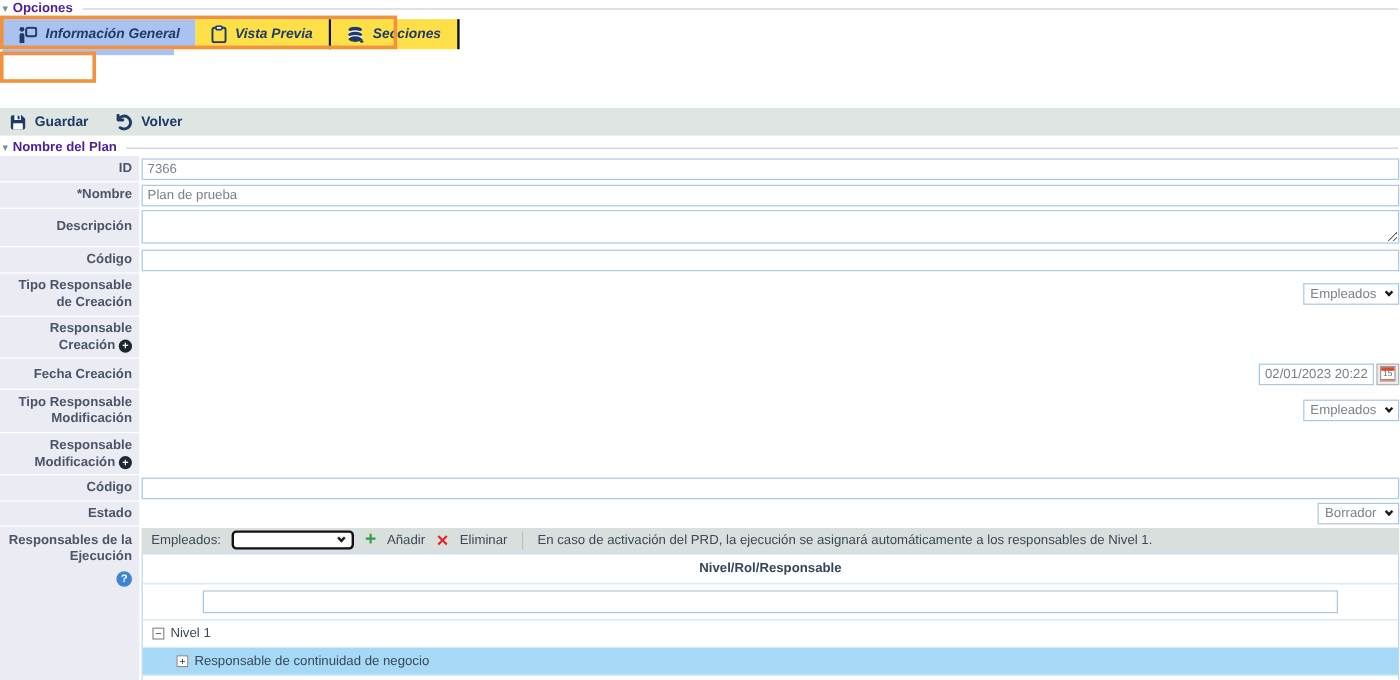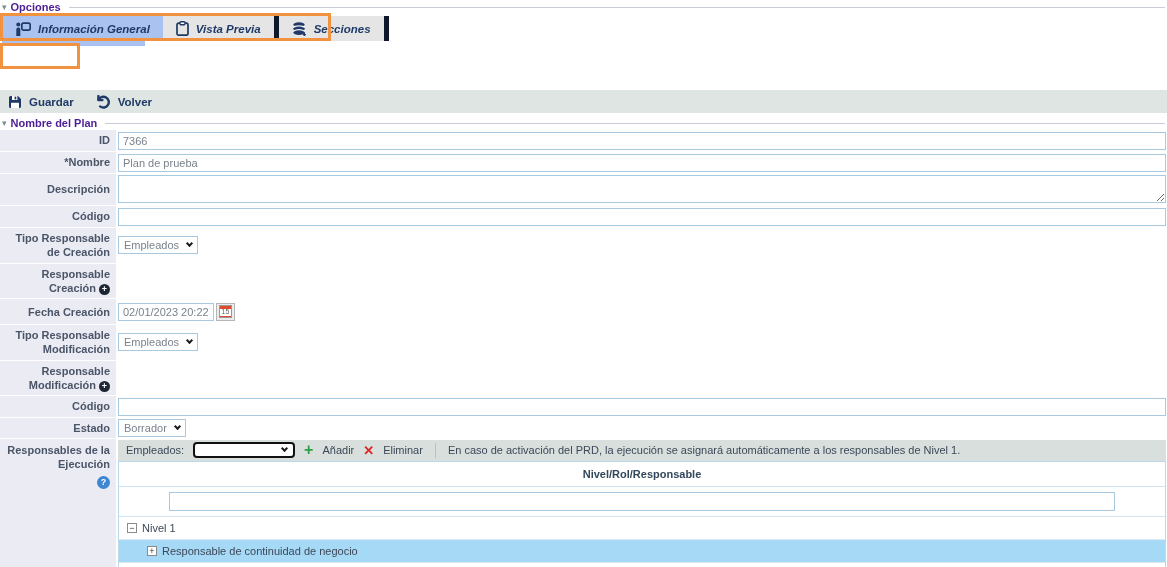--- a/index.html
+++ b/index.html
@@ -9,34 +9,34 @@
     background:#fff; font-family:"Liberation Sans", sans-serif; font-size:11px;
   }
   
   .fs-header { display:flex; align-items:center; gap:4px; height:14px; padding-left:2px; }
   .fs-tri { color:#7d8b99; font-size:9px; line-height:1; }
   .fs-title { font-weight:bold; font-size:11px; color:#4c1d95; white-space:nowrap; }
   .fs-rule { flex:1; border-top:1px solid #c9cdd6; margin:1px 2px 0 4px; }
   
   .tabbar { display:flex; height:25px; margin-top:2px; padding-left:2px;font-style:italic; }
   .tab { display:flex; align-items:center; gap:7px; padding:0 13px; font-weight:bold;
-         font-size:11.5px; color:#1f3a66; background:#e5e5e5; cursor:pointer; border-right:5px solid #0f172a; }
+         font-size:11.5px; color:#1f3a66; background:#fde047; cursor:pointer; border-right:2px solid #0f172a; }
   .tab.active { background:#a9c2f0; border-right:none; }
   .tab-strip { width:143px; height:5px; background:#a9c2f0; margin-left:2px; }
   
   .toolbar { height:23px; background:#dee5e3; display:flex; align-items:center; gap:22px;
              padding-left:8px; margin-bottom:3px;margin-top:44px; }
   .tool-btn { display:flex; align-items:center; gap:7px; font-weight:bold; font-size:11.5px;
               color:#1f3a66; cursor:pointer; }
   
   .frow { display:flex; margin-bottom:1px; }
   .flabel { width:116px; min-width:116px; background:#eaebf3; color:#4a5568; font-weight:bold;
             text-align:right; padding:3px 6px 3px 2px; display:flex; flex-direction:column;
             justify-content:center; align-items:flex-end; line-height:1.3; }
-  .fvalue { flex:1; padding:1px 1px 1px 2px; display:flex; align-items:center; min-width:0; }
+  .fvalue { flex:1; padding:1px 1px 1px 2px; display:flex; align-items:center; min-width:0;justify-content:flex-end; }
   .fvalue.top { align-items:flex-start; }
   input[type=text], textarea {
     border:1px solid #a8c9df; font-family:"Liberation Sans", sans-serif; font-size:11px;
     color:#7a828c; padding:0 4px; height:18px; outline:none; background:#fff;
   }
   .w-full { width:100%; }
   textarea { height:28px; padding-top:2px; resize:both; }
   .sel { border:1px solid #a8c9df; background:#fff; height:18px; display:inline-flex;
          align-items:center; gap:8px; padding:0 5px; color:#7a828c; cursor:pointer; }
   .chev { width:5px; height:5px; border-right:2px solid #1a1a1a; border-bottom:2px solid #1a1a1a;

